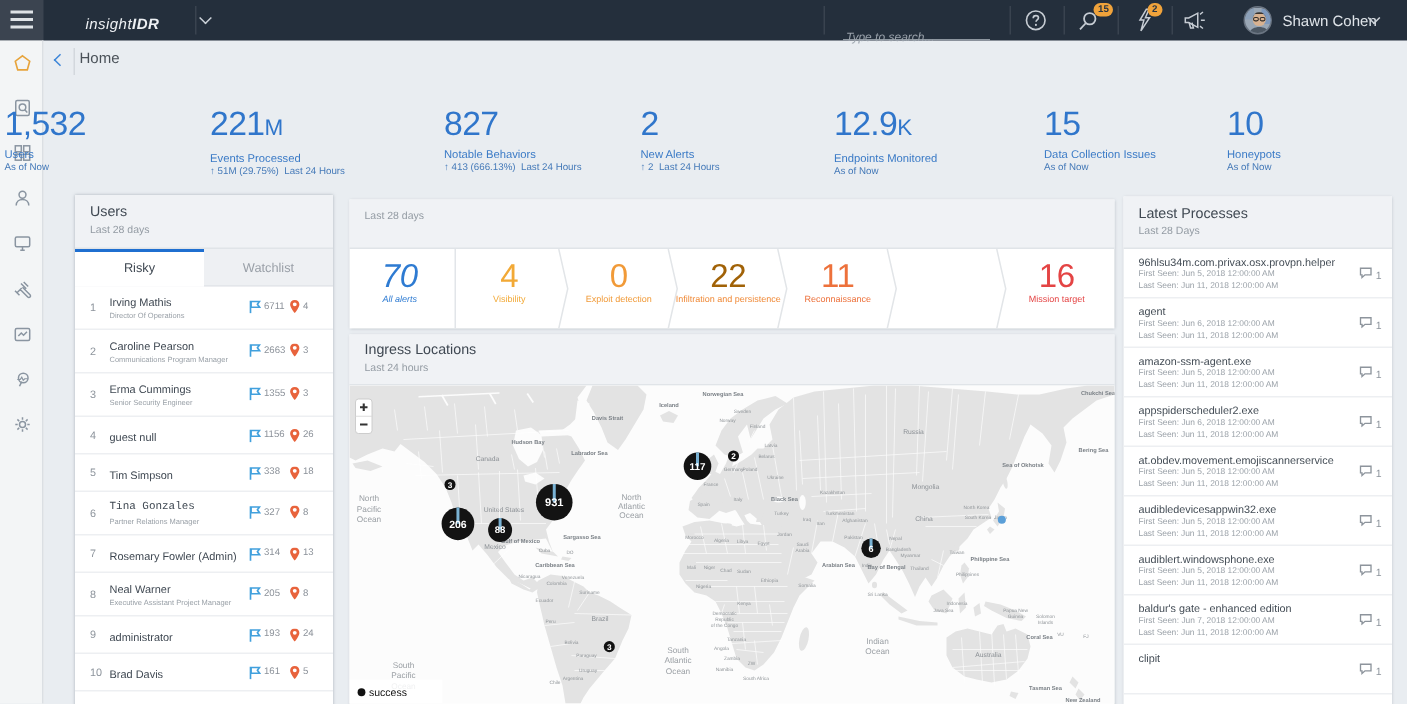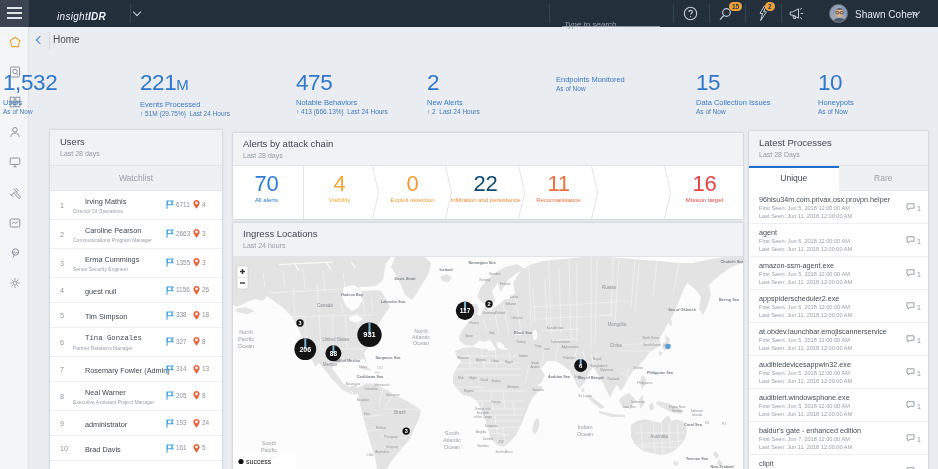--- a/index.html
+++ b/index.html
@@ -38,21 +38,21 @@
   .panel { position:absolute; background:#fff; box-shadow:0 0 2px rgba(120,130,140,.55); }
   .phead { background:#f0f2f5; border-bottom:1px solid #e0e4e8; padding:6px 0 0 10px; }
   .phead .t1 { font-size:9.5px; color:#3f4852; }
   .phead .t2 { font-size:7px; color:#939ba3; margin-top:3px; }
   .tabs { display:flex; height:25px; background:#eef0f3; font-size:8.5px; }
   .tab { flex:1; text-align:center; line-height:24px; color:#999fa7; border-bottom:1px solid #e3e6ea; }
   .tab.on { background:#fff; color:#3f4852; border-top:2px solid #1f6fd0; border-bottom:none; line-height:21px; }
   
   .urow { position:relative; border-bottom:1px solid #edeff2; }
   .urow .rk { position:absolute; left:10px; top:50%; transform:translateY(-50%); font-size:7.2px; color:#8d949c; }
-  .urow .nm { position:absolute; left:23px; font-size:7.3px; color:#3f4852; white-space:nowrap;margin-left:12px; }
+  .urow .nm { position:absolute; left:23px; font-size:7.3px; color:#3f4852; white-space:nowrap; }
   .urow .st { position:absolute; left:23px; font-size:5px; color:#9aa1a8; white-space:nowrap; }
   .urow .fl { position:absolute; font-size:6.4px; color:#8b9199; }
   
   .seg { position:absolute; top:0; height:53px; text-align:center; }
   .seg .n { font-size:22px; font-weight:300; line-height:24px; margin-top:6px; letter-spacing:-0.3px; }
   .seg .l { font-size:6px; margin-top:1px; }
   
   .prow { position:relative; border-bottom:1px solid #edeff2; height:33px; }
   .prow .nm { position:absolute; left:10px; top:4px; font-size:7.2px; color:#434c55; white-space:nowrap; }
   .prow .d1 { position:absolute; left:10px; top:14px; font-size:5.6px; color:#9aa1a8; white-space:nowrap;}
@@ -197,30 +197,31 @@
     <div class="num">1,532</div>
     <div class="lab">Users</div>
     <div class="sub">As of Now</div>
   </div>
   <div class="stat" style="left:140px; top:71px;">
     <div class="num">221<span class="suf">M</span></div>
     <div class="lab">Events Processed</div>
     <div class="sub">↑ 51M (29.75%)&nbsp;&nbsp;Last 24 Hours</div>
   </div>
   <div class="stat" style="left:296px; top:71px;">
-    <div class="num">475</div>
+    <div class="num">827</div>
     <div class="lab">Notable Behaviors</div>
     <div class="sub">↑ 413 (666.13%)&nbsp;&nbsp;Last 24 Hours</div>
   </div>
   <div class="stat" style="left:427px; top:71px;">
     <div class="num">2</div>
     <div class="lab">New Alerts</div>
     <div class="sub">↑ 2&nbsp;&nbsp;Last 24 Hours</div>
   </div>
   <div class="stat" style="left:556px; top:71px;">
+    <div class="num">12.9<span class="suf">K</span></div>
     <div class="lab">Endpoints Monitored</div>
     <div class="sub">As of Now</div>
   </div>
   <div class="stat" style="left:696px; top:71px;">
     <div class="num">15</div>
     <div class="lab">Data Collection Issues</div>
     <div class="sub">As of Now</div>
   </div>
   <div class="stat" style="left:818px; top:71px;">
     <div class="num">10</div>
@@ -228,20 +229,21 @@
     <div class="sub">As of Now</div>
   </div>
 </div>
 
 <div id="userspanel" class="panel" style="left:50px; top:130px; width:172px; height:345px;">
   <div class="phead" style="height:36px;">
     <div class="t1">Users</div>
     <div class="t2">Last 28 days</div>
   </div>
   <div class="tabs">
+    <div class="tab on">Risky</div>
     <div class="tab">Watchlist</div>
   </div>
   <div id="ulist">
     <div class="urow" style="height:29px;">
       <div class="rk">1</div>
       <div class="nm" style="top:6px;">Irving Mathis</div>
       <div class="st" style="top:17px;">Director Of Operations</div>
       <svg width="8" height="9" viewBox="0 0 8 9" style="position:absolute;left:116px;top:9px;" fill="none" stroke="#41a0dd" stroke-width="1.1">
           <path d="M1 .5 V8.8 M1.4 1 H7 L5.6 2.9 7 4.8 H1.4 Z"></path>
         </svg>
@@ -360,38 +362,37 @@
       <div class="fl" style="left:126px; top:8px;">161</div>
       <svg width="7" height="9" viewBox="0 0 7 9" style="position:absolute;left:143px;top:8px;" fill="#e8633c">
           <path d="M3.5 0 C1.6 0 .4 1.4 .4 3 c0 2 3.1 5.7 3.1 5.7 S6.6 5 6.6 3 C6.6 1.4 5.4 0 3.5 0 z M3.5 4.2 a1.3 1.3 0 1 1 0-2.6 a1.3 1.3 0 0 1 0 2.6z"></path>
         </svg>
       <div class="fl" style="left:152px; top:8px;">5</div>
     </div>
   </div>
 </div>
 <div id="chainpanel" class="panel" style="left:233px; top:133px; width:510px; height:86px;">
   <div class="phead" style="height:33px; padding-top:5px;">
-    <div class="t1">Alerts by attack chain</div>
     <div class="t2">Last 28 days</div>
   </div>
   <div style="position:relative; height:53px;">
-    <div class="seg" style="left:-3px; width:73px;">
+    <div class="seg" style="left:-3px; width:73px;font-style:italic;">
         <div class="n" style="color:#2e7bd2;">70</div>
         <div class="l" style="color:#2e7bd2;">All alerts</div>
       </div>
     <div class="seg" style="left:70px; width:73px;">
         <div class="n" style="color:#f2a936;">4</div>
         <div class="l" style="color:#f2a936;">Visibility</div>
       </div>
     <div class="seg" style="left:143px; width:73px;">
         <div class="n" style="color:#f19a38;">0</div>
         <div class="l" style="color:#f19a38;">Exploit detection</div>
       </div>
     <div class="seg" style="left:216px; width:73px;">
-        <div class="n" style="color:#0c4a6e;">22</div>
+        <div class="n" style="color:#a16207;">22</div>
         <div class="l" style="color:#f08a38;">Infiltration and persistence</div>
       </div>
     <div class="seg" style="left:289px; width:73px;">
         <div class="n" style="color:#ed713b;">11</div>
         <div class="l" style="color:#ed713b;">Reconnaissance</div>
       </div>
     <div class="seg" style="left:435px; width:73px;">
         <div class="n" style="color:#e44444;">16</div>
         <div class="l" style="color:#e44444;">Mission target</div>
       </div>
@@ -644,24 +645,20 @@
     <rect x="0" y="196" width="62" height="16" fill="#ffffff" opacity="0.85"></rect>
     <circle cx="8" cy="204.5" r="2.6" fill="#111"></circle>
     <text x="13" y="207" font-family="Liberation Sans, sans-serif" font-size="7" fill="#111">success</text>
   </svg>
 </div>
 <div id="procpanel" class="panel" style="left:749px; top:131px; width:179px; height:342px;">
   <div class="phead" style="height:35px;">
     <div class="t1">Latest Processes</div>
     <div class="t2">Last 28 Days</div>
   </div>
-  <div class="tabs">
-    <div class="tab on">Unique</div>
-    <div class="tab">Rare</div>
-  </div>
   <div id="plist">
     <div class="prow">
       <div class="nm">96hlsu34m.com.privax.osx.provpn.helper</div>
       <div class="d1">First Seen: Jun 5, 2018 12:00:00 AM</div>
       <div class="d2">Last Seen: Jun 11, 2018 12:00:00 AM</div>
       <div class="cm"><svg width="9" height="8" viewBox="0 0 9 8" fill="none" stroke="#8d949c" stroke-width="0.9">
             <path d="M1 .8 h7 v4.4 h-4 L2 7 V5.2 H1 z"></path>
           </svg> 1</div>
     </div>
     <div class="prow">
@@ -682,21 +679,21 @@
     </div>
     <div class="prow">
       <div class="nm">appspiderscheduler2.exe</div>
       <div class="d1">First Seen: Jun 6, 2018 12:00:00 AM</div>
       <div class="d2">Last Seen: Jun 11, 2018 12:00:00 AM</div>
       <div class="cm"><svg width="9" height="8" viewBox="0 0 9 8" fill="none" stroke="#8d949c" stroke-width="0.9">
             <path d="M1 .8 h7 v4.4 h-4 L2 7 V5.2 H1 z"></path>
           </svg> 1</div>
     </div>
     <div class="prow">
-      <div class="nm">at.obdev.launchbar.emojiscannerservice</div>
+      <div class="nm">at.obdev.movement.emojiscannerservice</div>
       <div class="d1">First Seen: Jun 5, 2018 12:00:00 AM</div>
       <div class="d2">Last Seen: Jun 11, 2018 12:00:00 AM</div>
       <div class="cm"><svg width="9" height="8" viewBox="0 0 9 8" fill="none" stroke="#8d949c" stroke-width="0.9">
             <path d="M1 .8 h7 v4.4 h-4 L2 7 V5.2 H1 z"></path>
           </svg> 1</div>
     </div>
     <div class="prow">
       <div class="nm">audibledevicesappwin32.exe</div>
       <div class="d1">First Seen: Jun 5, 2018 12:00:00 AM</div>
       <div class="d2">Last Seen: Jun 11, 2018 12:00:00 AM</div>

